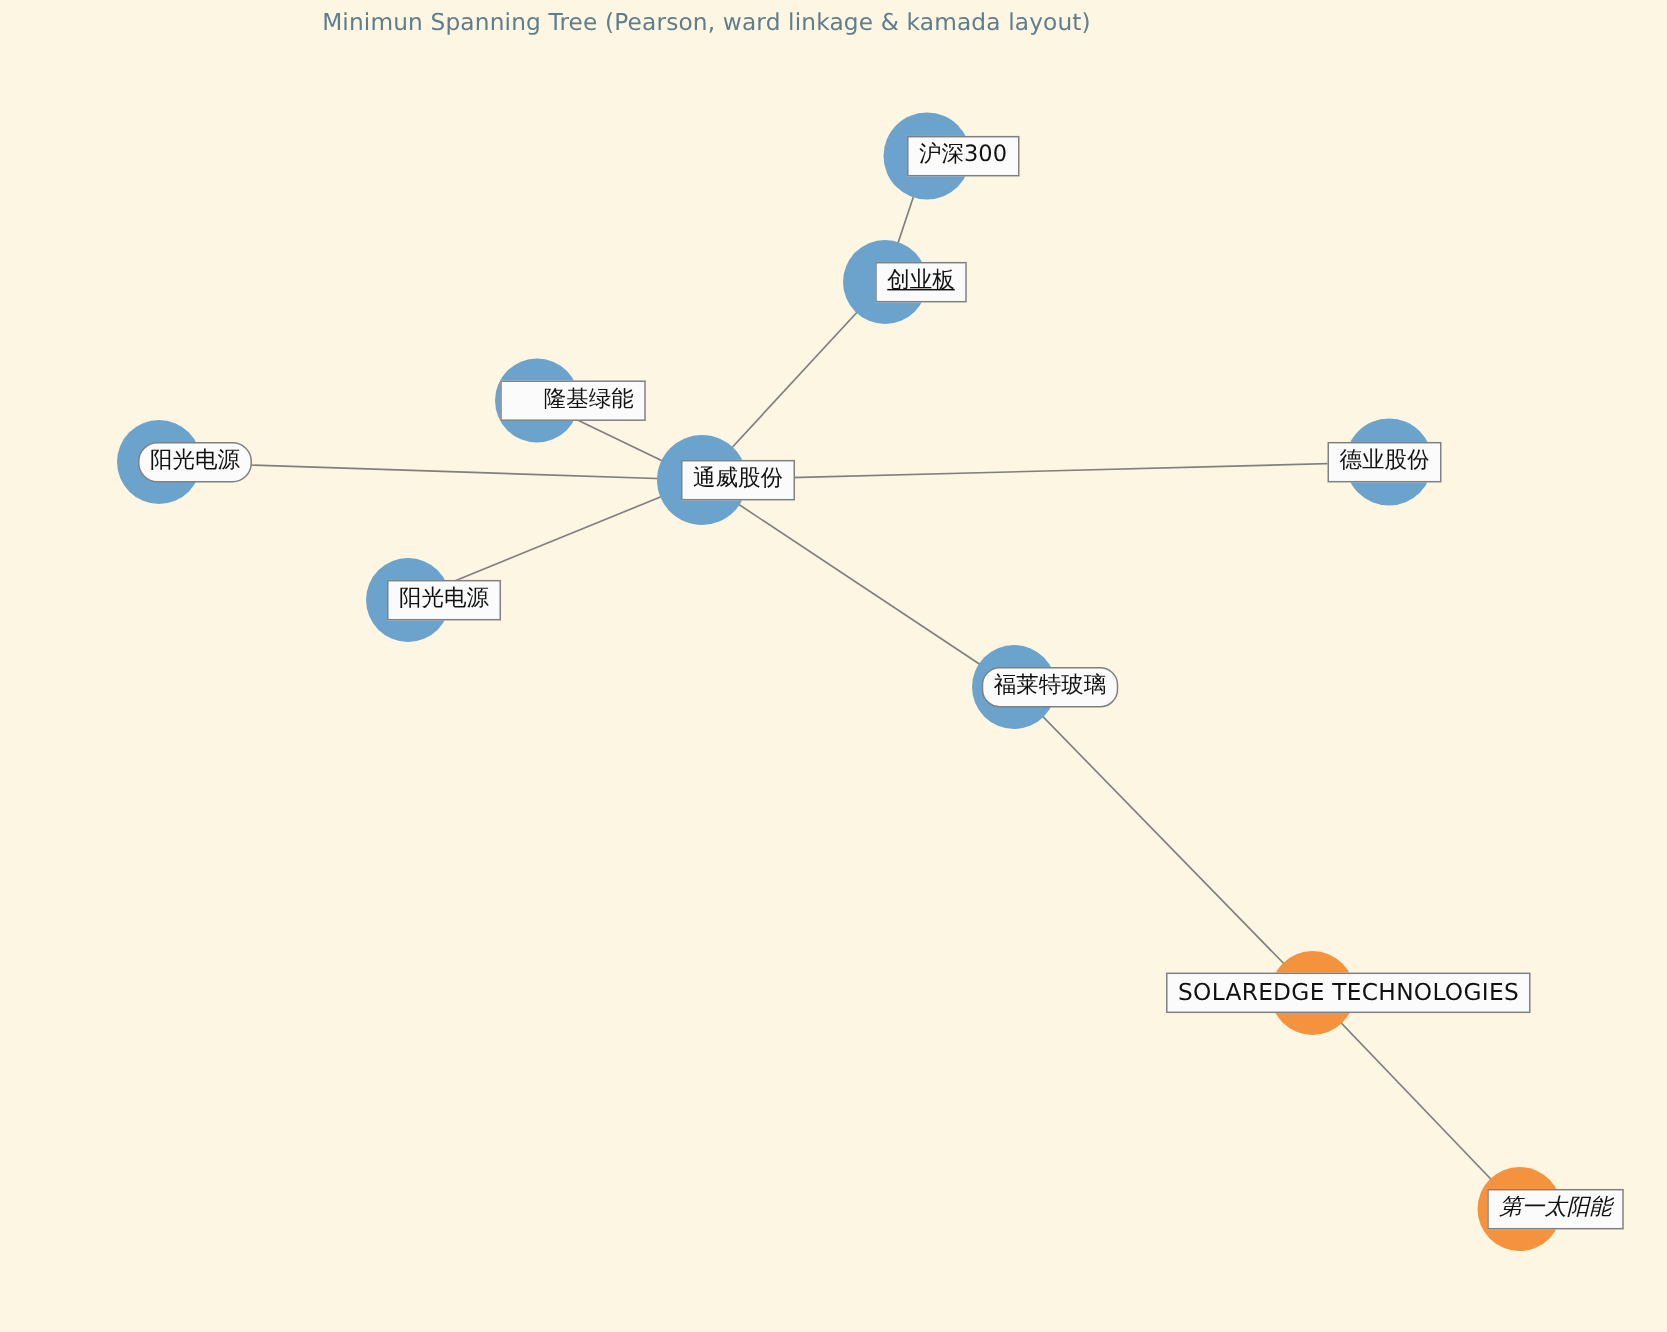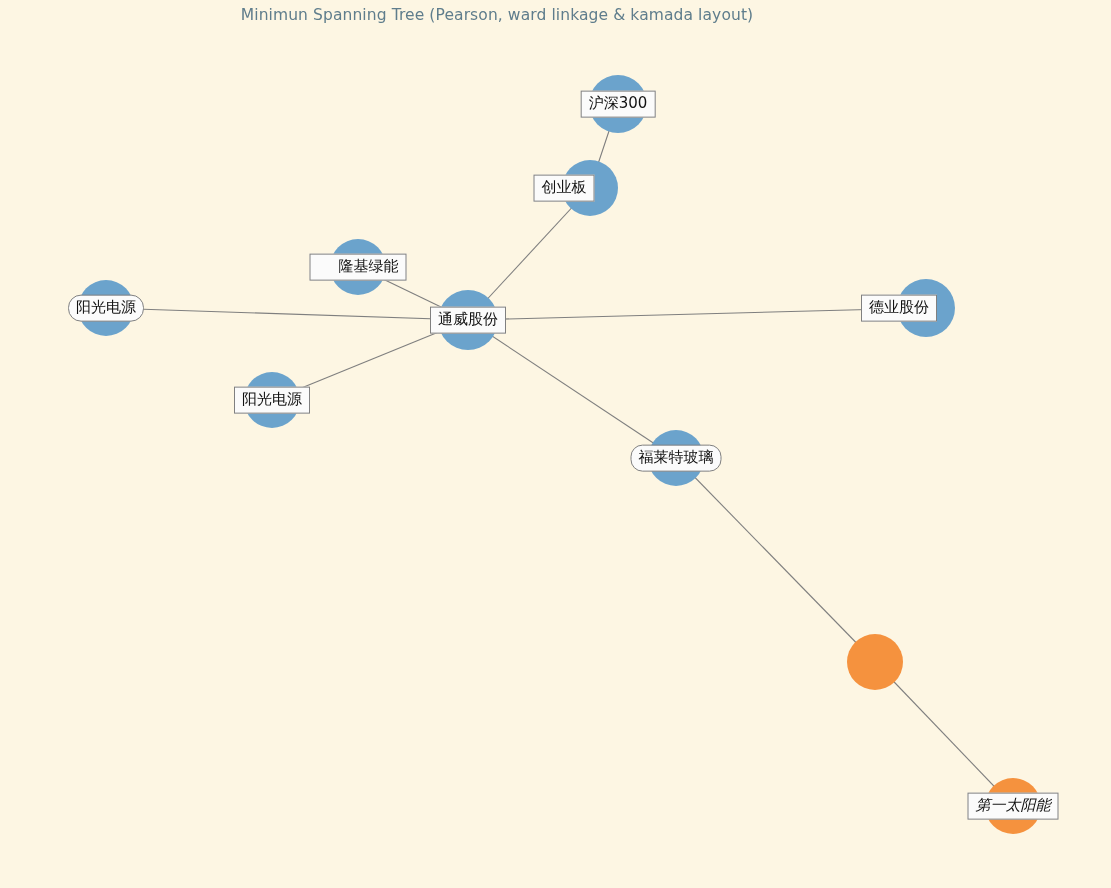--- a/index.html
+++ b/index.html
@@ -24,21 +24,20 @@
     position: absolute;
     top: 6px;
     left: 0;
     width: 942px;
     text-align: center;
     font-size: 15.5px;
     color: #5f7d8c;
     font-family: "DejaVu Sans", "Liberation Sans", sans-serif;
     letter-spacing: 0.1px;
     white-space: nowrap;
-    padding-left: 26px;
   }
   #edges-layer {
     position: absolute;
     top: 0;
     left: 0;
     width: 1111px;
     height: 888px;
   }
   #nodes-layer {
     position: absolute;
@@ -57,20 +56,21 @@
     transform: translate(-50%, -50%);
     background: #fbfbfb;
     border: 1.3px solid #808080;
     color: #111111;
     font-size: 15px;
     line-height: 1.05;
     padding: 4px 7px 5px 7px;
     white-space: nowrap;
     font-family: "DejaVu Sans", "Liberation Sans", sans-serif;
     box-sizing: border-box;
+    margin-left: 24px;
   }
   .node-label.latin {
     font-size: 15.5px;
     letter-spacing: 0.2px;
   }
 </style>
 </head>
 <body>
 
 <div id="graph-root">
@@ -94,23 +94,24 @@
       <div class="graph-node" style="left: 590px; top: 188px; width: 56px; height: 56px; background: rgb(107, 163, 204);"></div>
       <div class="graph-node" style="left: 358px; top: 267px; width: 56px; height: 56px; background: rgb(107, 163, 204);"></div>
       <div class="graph-node" style="left: 106px; top: 308px; width: 56px; height: 56px; background: rgb(107, 163, 204);"></div>
       <div class="graph-node" style="left: 468px; top: 320px; width: 60px; height: 60px; background: rgb(107, 163, 204);"></div>
       <div class="graph-node" style="left: 926px; top: 308px; width: 58px; height: 58px; background: rgb(107, 163, 204);"></div>
       <div class="graph-node" style="left: 272px; top: 400px; width: 56px; height: 56px; background: rgb(107, 163, 204);"></div>
       <div class="graph-node" style="left: 676px; top: 458px; width: 56px; height: 56px; background: rgb(107, 163, 204);"></div>
       <div class="graph-node" style="left: 875px; top: 662px; width: 56px; height: 56px; background: rgb(245, 146, 62);"></div>
       <div class="graph-node" style="left: 1013px; top: 806px; width: 56px; height: 56px; background: rgb(245, 146, 62);"></div>
       <div class="node-label" style="left: 618px; top: 104px;">沪深300</div>
-      <div class="node-label" style="left: 564px; top: 188px;">创业板</div>
+      <div class="node-label" style="left: 590px; top: 188px; text-decoration: underline;">创业板</div>
       <div class="node-label" style="left: 358px; top: 267px; padding-left: 28px;">隆基绿能</div>
       <div class="node-label" style="left: 106px; top: 308px; border-radius: 13px;">阳光电源</div>
       <div class="node-label" style="left: 468px; top: 320px;">通威股份</div>
       <div class="node-label" style="left: 899px; top: 308px;">德业股份</div>
       <div class="node-label" style="left: 272px; top: 400px;">阳光电源</div>
       <div class="node-label" style="left: 676px; top: 458px; border-radius: 12px;">福莱特玻璃</div>
+      <div class="node-label latin" style="left: 875px; top: 662px;">SOLAREDGE TECHNOLOGIES</div>
       <div class="node-label" style="left: 1013px; top: 806px; font-style: italic;">第一太阳能</div>
     </div>
 
 </div>
 
 </body></html>

